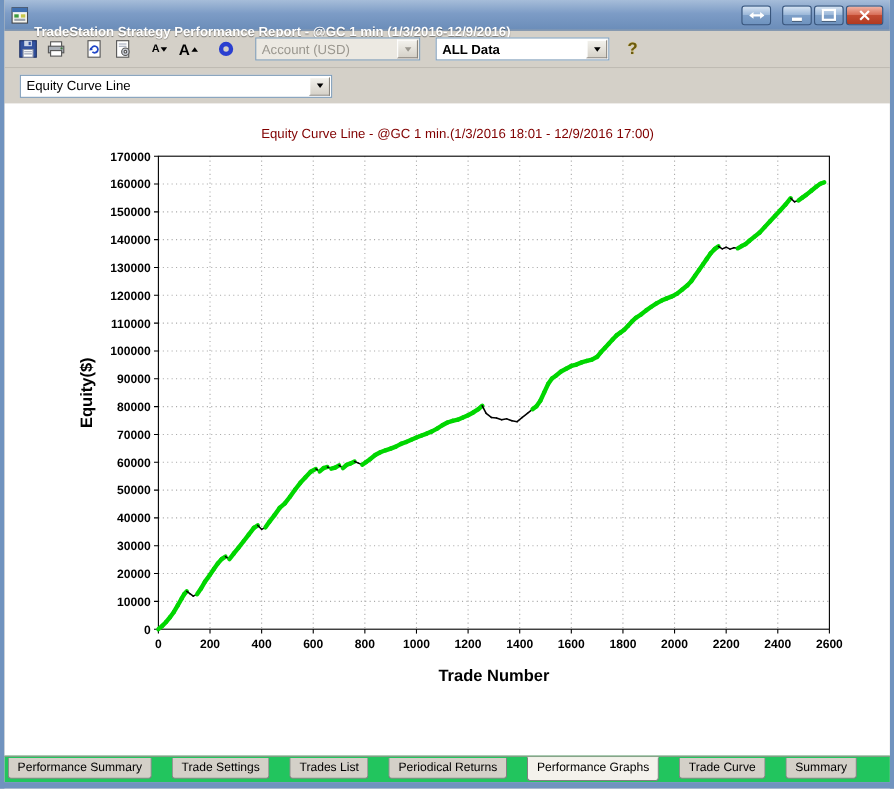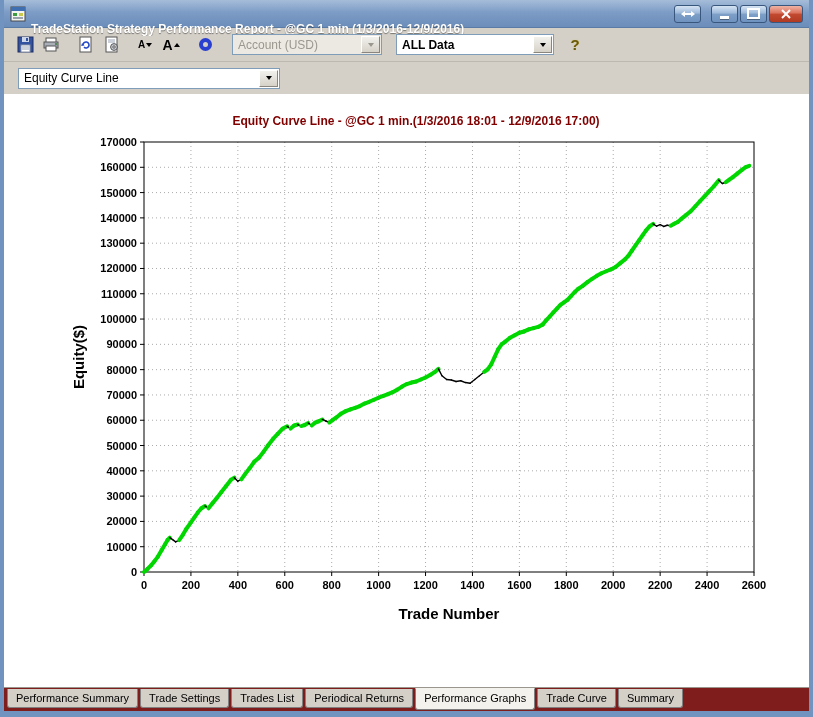--- a/index.html
+++ b/index.html
@@ -36,33 +36,33 @@
   
   .combo{position:relative;height:21px;background:#ffffff;border:1px solid #7f9db9;box-sizing:border-box;
     display:flex;align-items:center;padding:0 26px 0 5px;font-size:12px;color:#000;}
   .combo .cbtn{position:absolute;right:1px;top:1px;bottom:1px;width:17px;
     background:linear-gradient(180deg,#f2f1ec,#d6d2c9);border:1px solid;border-color:#fff #8a867e #8a867e #fff;
     display:flex;align-items:center;justify-content:center;}
   .combo.disabled{background:#ece9e2;color:#9a978f;}
   .combo.disabled .cbtn .tri-dn{border-top-color:#9a978f;}
   .combo-account{width:150px;margin-left:14px;}
   .combo-data{width:158px;margin-left:14px;font-weight:bold;}
-  .combo-graph{width:262px;}
+  .combo-graph{width:284px;}
   
   .selector-row{height:32px;display:flex;align-items:center;padding:0 14px;background:#d4d0c8;}
   
   .main{height:593px;background:#ffffff;box-sizing:border-box;overflow:hidden;}
   .chart-title{margin:20px 0 2px 62px;width:700px;text-align:center;
-    color:#800000;font-size:12px;font-weight:bold;}
+    color:#800000;font-size:12px;font-weight:normal;}
   .chart-wrap{margin-left:62px;}
   .tick{font:bold 11px "Liberation Sans",sans-serif;fill:#000;}
   .axis-label{font:bold 15px "Liberation Sans",sans-serif;fill:#000;}
   
-  .tabbar{height:24px;display:flex;align-items:flex-start;gap:2px;padding:1px 3px 0 3px;
-    background:#7f1d1d;border-top:1px solid #9a968e;}
+  .tabbar{height:24px;display:flex;align-items:flex-start;gap:18px;padding:1px 3px 0 3px;
+    background:#22c55e;border-top:1px solid #9a968e;}
   .tab{background:#d4d0c8;border:1px solid #808080;border-top:none;border-radius:0 0 3px 3px;
     padding:3px 8px 3px 8px;font-size:11px;color:#000;white-space:nowrap;cursor:default;}
   .tab.active{background:#f4f2ec;padding-bottom:5px;position:relative;top:-1px;border-top:1px solid #f4f2ec;}
 </style>
 </head>
 <body>
 
 <div class="window">
 
   <div class="titlebar">

